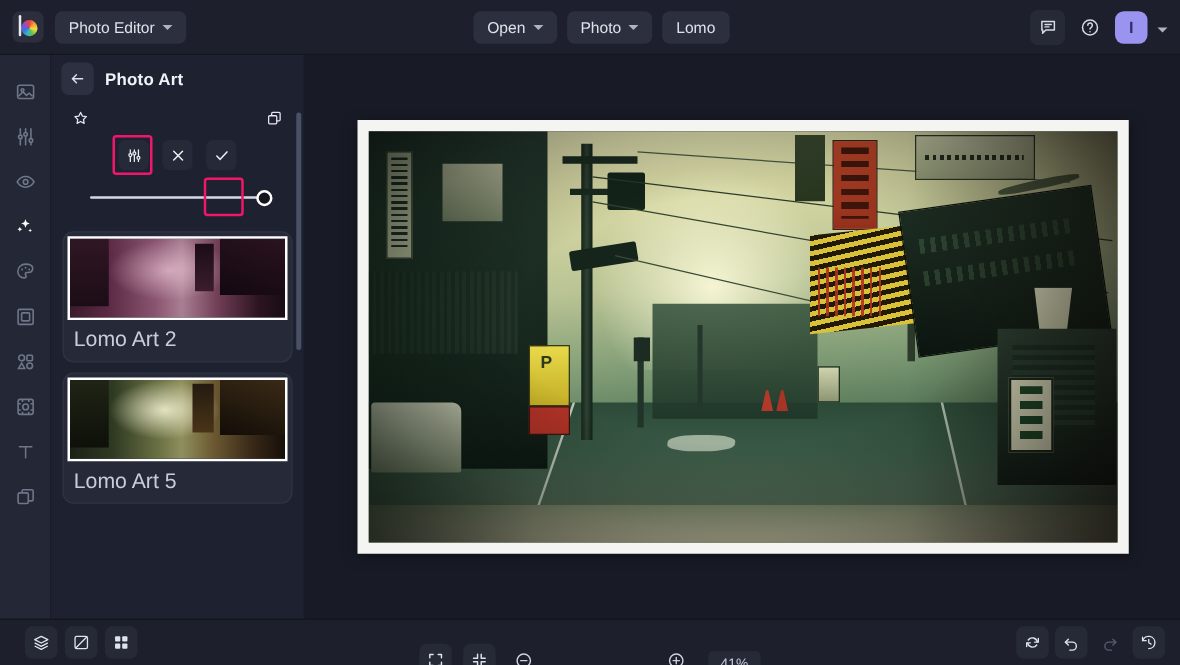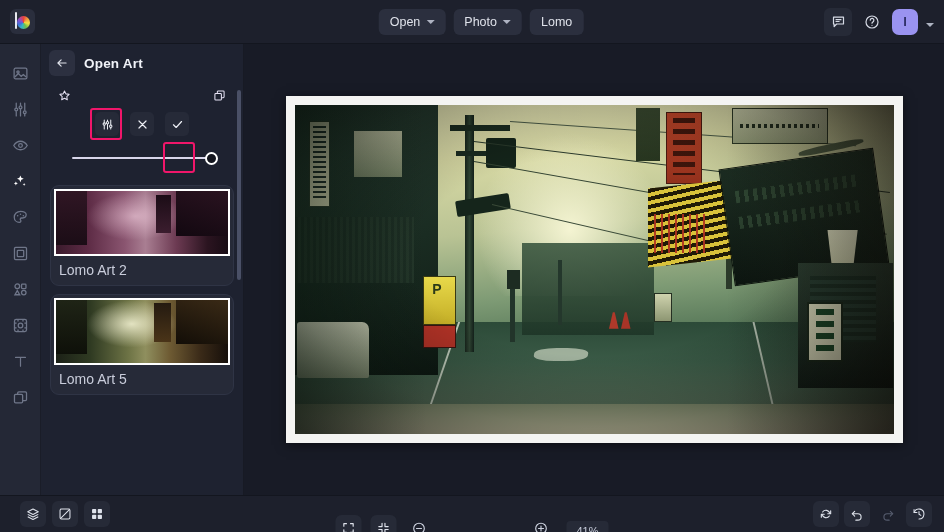--- a/index.html
+++ b/index.html
@@ -107,21 +107,21 @@
     border: 2.5px solid #ffffff; margin-left: -6px; cursor: pointer;
   }
 
   
   .preset {
     border-radius: 9px; background: #262a38; margin-bottom: 8px; overflow: hidden;
     border: 1px solid #2f3445; cursor: pointer;
   }
   .preset-img-wrap { padding: 3px 3px 0 3px; }
   .preset-img { height: 67px; border: 2.5px solid #ffffff; position: relative; overflow: hidden; }
-  .preset-label { font-size: 14px; color: #c9cddb; padding: 6px 8px 7px 8px; }
+  .preset-label { font-size: 17px; color: #c9cddb; padding: 6px 8px 7px 8px; }
 
   
   .scene { position:absolute; inset:0; }
 
   .panel-scrollbar { position: absolute; right: 2px; top: 46px; width: 4px; height: 190px; background: #4a5066; border-radius: 3px; }
 
   
   .canvas-area { flex: 1; background: #181b26; position: relative; display:flex; align-items:center; justify-content:center; }
   .photo-frame {
     width: 617px; height: 347px; background: #f4f4f2; padding: 9px;
@@ -155,20 +155,24 @@
 
   <div class="topbar">
     <div class="logo-wrap">
       <div class="logo">
         <div class="logo-b">
           <div class="logo-wheel"></div>
           <div class="logo-stem"></div>
         </div>
       </div>
     </div>
+    <button class="top-btn">
+      <span>Photo Editor</span>
+      <span class="caret"></span>
+    </button>
 
     <div class="center-group">
       <button class="top-btn">
         <span>Open</span>
         <span class="caret"></span>
       </button>
       <button class="top-btn">
         <span>Photo</span>
         <span class="caret"></span>
       </button>
@@ -273,21 +277,21 @@
       </div>
     </div>
 
     <div class="panel">
       <div class="panel-head">
         <div class="back-btn">
           <svg width="14" height="14" viewBox="0 0 24 24" fill="none" stroke="currentColor" stroke-width="2">
             <path d="M19 12H5M10.5 6.5L5 12l5.5 5.5" stroke-linecap="round" stroke-linejoin="round"></path>
           </svg>
         </div>
-        <div class="panel-title">Open Art</div>
+        <div class="panel-title">Photo Art</div>
       </div>
 
       <div class="panel-scroll">
 
         <div class="active-card">
           <span class="star">
             <svg width="13" height="13" viewBox="0 0 24 24" fill="none" stroke="currentColor" stroke-width="1.9">
               <path d="M12 3.6l2.6 5.4 5.9.8-4.3 4.1 1 5.9-5.2-2.8-5.2 2.8 1-5.9-4.3-4.1 5.9-.8z" stroke-linejoin="round"></path>
             </svg>
           </span>

